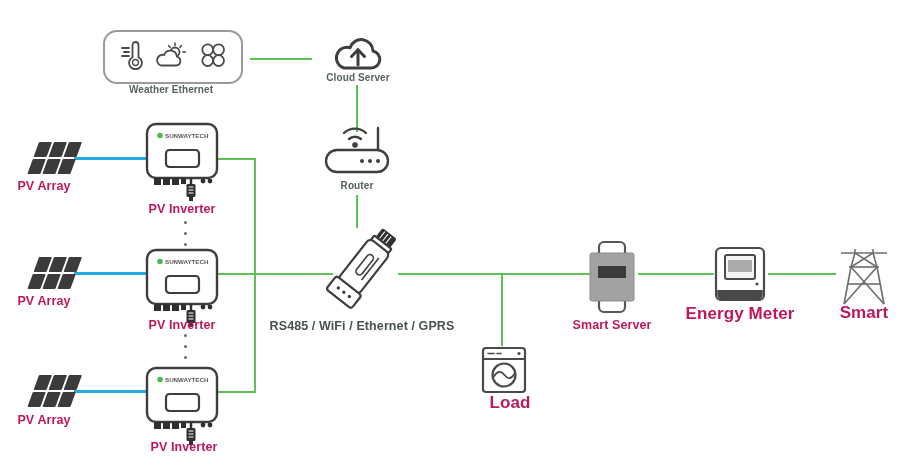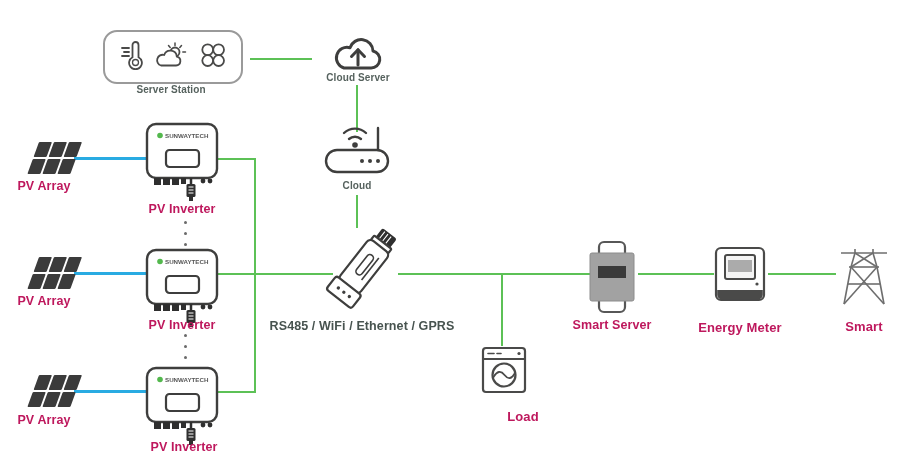--- a/index.html
+++ b/index.html
@@ -8,21 +8,21 @@
   .abs{position:absolute;}
   .line{position:absolute;}
   .line.green{background:#5cc156;}
   .line.blue{background:#29abe2;}
   .h2{height:2px;}
   .w2{width:2px;}
   .h3{height:3px;}
   .lbl{position:absolute;transform:translateX(-50%);font-weight:700;font-size:12.5px;
        color:#be185d;white-space:nowrap;letter-spacing:.1px;}
   .lbl.small{font-size:10px;color:#56625e;}
-  .lbl.mid{font-size:13px;margin-top:16px;}
+  .lbl.mid{font-size:17px;}
   .wsbox{position:absolute;left:103px;top:30px;width:140px;height:54px;border:2px solid #9a9a9a;
          border-radius:14px;box-sizing:border-box;display:flex;align-items:center;
          justify-content:space-around;padding:0 8px;background:#fff;}
   .dotcol{position:absolute;display:flex;flex-direction:column;gap:8px;}
   .dotcol span{width:3px;height:3px;border-radius:50%;background:#6a6a6a;display:block;}
 </style>
 </head>
 <body>
 
 <div class="canvas">
@@ -69,21 +69,21 @@
     </span>
     <span>
       <svg width="28" height="28" fill="none" stroke="#4a4a49" stroke-width="1.8">
         <circle cx="8.7" cy="8.7" r="5.4"></circle>
         <circle cx="19.6" cy="8.7" r="5.4"></circle>
         <circle cx="8.7" cy="19.6" r="5.4"></circle>
         <circle cx="19.6" cy="19.6" r="5.4"></circle>
       </svg>
     </span>
   </div>
-  <div class="lbl small" style="left:171px;top:84px;">Server Station</div>
+  <div class="lbl small" style="left:171px;top:84px;">Weather Ethernet</div>
 
   <div class="abs" style="left:330px;top:31px;">
     <span>
       <svg width="56" height="42" fill="none" stroke="#3e3e3d" stroke-width="3" stroke-linecap="round" stroke-linejoin="round">
         <path d="M14 37 h27 a8.6 8.6 0 0 0 2 -17 a11.8 11.8 0 0 0 -23 -3.3 A9.3 9.3 0 0 0 14 37 z"></path>
         <line x1="28" y1="34" x2="28" y2="19"></line>
         <path d="M21.5 25.5 l6.5 -6.8 l6.5 6.8"></path>
       </svg>
     </span>
   </div>
@@ -96,21 +96,21 @@
         <path d="M27 26 a9 9 0 0 1 12 0"></path>
         <circle cx="33" cy="32" r="2.8" fill="#3e3e3d" stroke="none"></circle>
         <line x1="56" y1="15" x2="56" y2="37"></line>
         <rect x="4" y="37" width="62" height="22" rx="11"></rect>
         <circle cx="40" cy="48" r="2" fill="#3e3e3d" stroke="none"></circle>
         <circle cx="48" cy="48" r="2" fill="#3e3e3d" stroke="none"></circle>
         <circle cx="56" cy="48" r="2" fill="#3e3e3d" stroke="none"></circle>
       </svg>
     </span>
   </div>
-  <div class="lbl small" style="left:357px;top:180px;">Cloud</div>
+  <div class="lbl small" style="left:357px;top:180px;">Router</div>
 
   <div class="abs" style="left:26px;top:140px;">
     <span>
       <svg width="60" height="38">
           <g transform="translate(13 2) skewX(-20)" fill="#3b3b3b">
         <rect x="0" y="0" width="13" height="15" rx="1"></rect>
             <rect x="15" y="0" width="13" height="15" rx="1"></rect>
             <rect x="30" y="0" width="13" height="15" rx="1"></rect>
         <rect x="0" y="17" width="13" height="15" rx="1"></rect>
             <rect x="15" y="17" width="13" height="15" rx="1"></rect>
@@ -257,21 +257,21 @@
         <rect x="2" y="2" width="42" height="44" rx="3"></rect>
         <line x1="2" y1="13" x2="44" y2="13"></line>
         <line x1="7" y1="7.5" x2="13" y2="7.5" stroke-width="1.6"></line>
         <line x1="16" y1="7.5" x2="20" y2="7.5" stroke-width="1.6"></line>
         <circle cx="38" cy="7.5" r="1.6" fill="#4a4a49" stroke="none"></circle>
         <circle cx="23" cy="29" r="11.5"></circle>
         <path d="M12.5 31 q5.5 -9 11 -2 q5.5 7 10.5 -2" stroke-width="1.8"></path>
       </svg>
     </span>
   </div>
-  <div class="lbl mid" style="left:523px;top:393px;">Load</div>
+  <div class="lbl mid" style="left:510px;top:393px;">Load</div>
 
   <div class="abs" style="left:586px;top:240px;">
     <span>
       <svg width="52" height="74">
         <rect x="13" y="2" width="26" height="18" rx="5" fill="#fff" stroke="#575757" stroke-width="2.2"></rect>
         <rect x="13" y="54" width="26" height="18" rx="5" fill="#fff" stroke="#575757" stroke-width="2.2"></rect>
         <rect x="4" y="13" width="44" height="48" rx="2" fill="#a2a2a2" stroke="#8c8c8c"></rect>
         <rect x="12" y="26" width="28" height="12" fill="#3a3a3a"></rect>
       </svg>
     </span>

